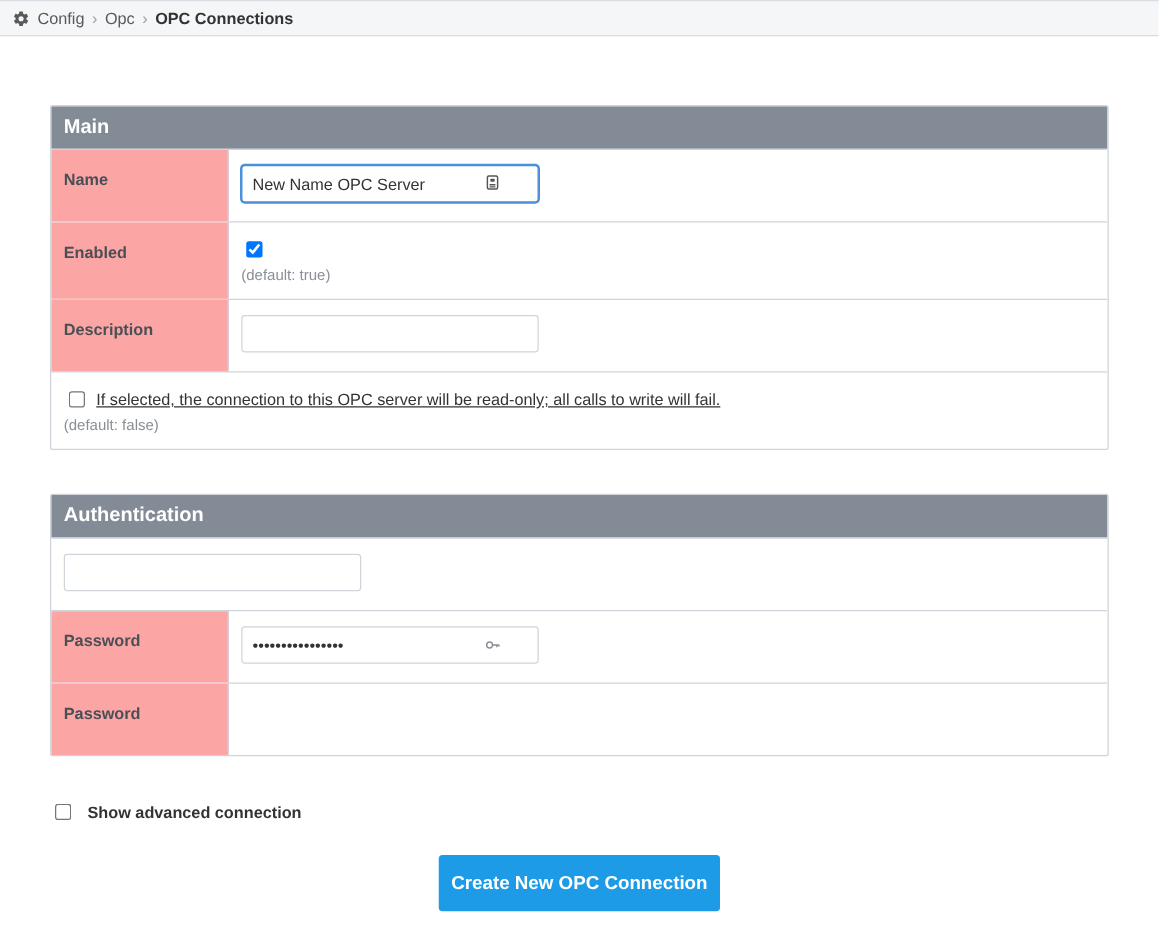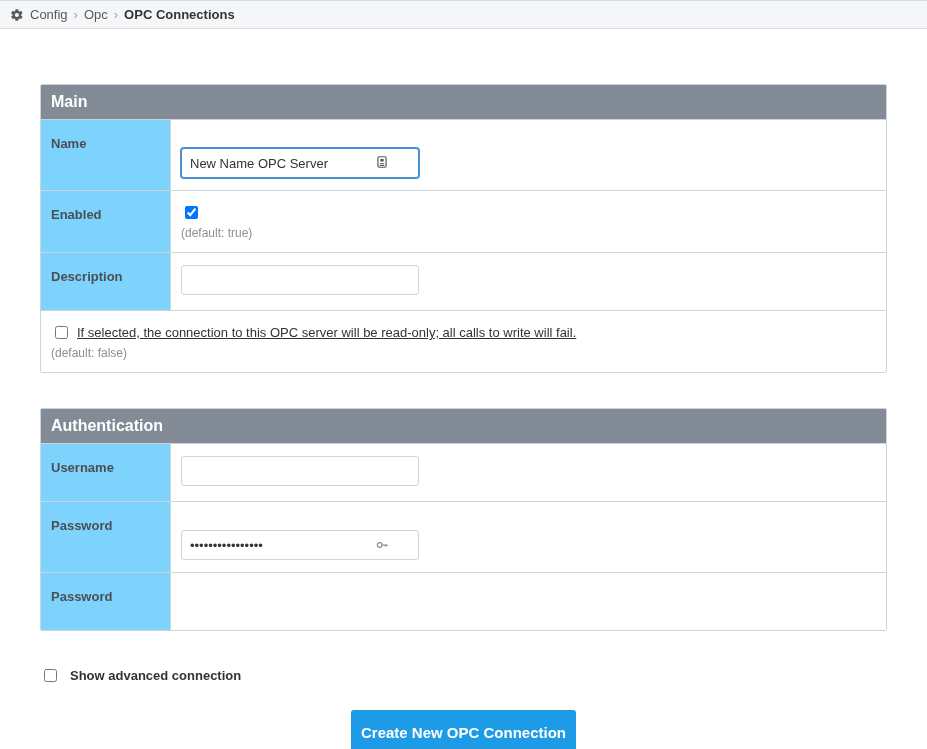--- a/index.html
+++ b/index.html
@@ -47,22 +47,22 @@
     font-size: 16px;
     padding: 8px 10px;
   }
   .form-row {
     display: flex;
     border-top: 1px solid #cfd4da;
     min-height: 58px;
   }
   .form-row:first-of-type { border-top: none; }
   .label-cell {
-    width: 130px;
-    background: #7dd3fc;
+    width: 142px;
+    background: #fca5a5;
     padding: 16px 10px;
     color: #4a4f55;
     font-weight: 600;
     font-size: 13px;
     border-right: 1px solid #cfd4da;
   }
   .value-cell {
     flex: 1;
     padding: 12px 10px 12px 10px;
     display: flex;
@@ -90,21 +90,21 @@
     color: #8a8f96;
   }
   .checkbox-line {
     display: flex;
     align-items: center;
     gap: 6px;
     font-size: 13px;
     color: #333;
     text-decoration: underline;
   }
-  .pw-wrapper { position: relative; width: 216px; margin-top: 16px; }
+  .pw-wrapper { position: relative; width: 216px; }
   .pw-icon {
     position: absolute;
     right: 8px; top: 50%; transform: translateY(-50%);
     width: 14px; height: 14px; color: #8a8f96; pointer-events: none;
   }
   .contact-icon {
      position: absolute; right: 8px; top: 50%; transform: translateY(-50%);
      width: 14px; height: 16px; color: #555;
   }
 
@@ -189,21 +189,20 @@
         </div>
         <div class="helper">(default: false)</div>
       </div>
     </div>
   </div>
 
   <div class="panel">
     <div class="panel-header">Authentication</div>
 
     <div class="form-row">
-      <div class="label-cell">Username</div>
       <div class="value-cell">
         <input type="text" class="text-input" value="" style="">
       </div>
     </div>
 
     <div class="form-row">
       <div class="label-cell">Password</div>
       <div class="value-cell">
         <div class="pw-wrapper">
           <input type="password" class="text-input" value="••••••••••••••••" style="">

